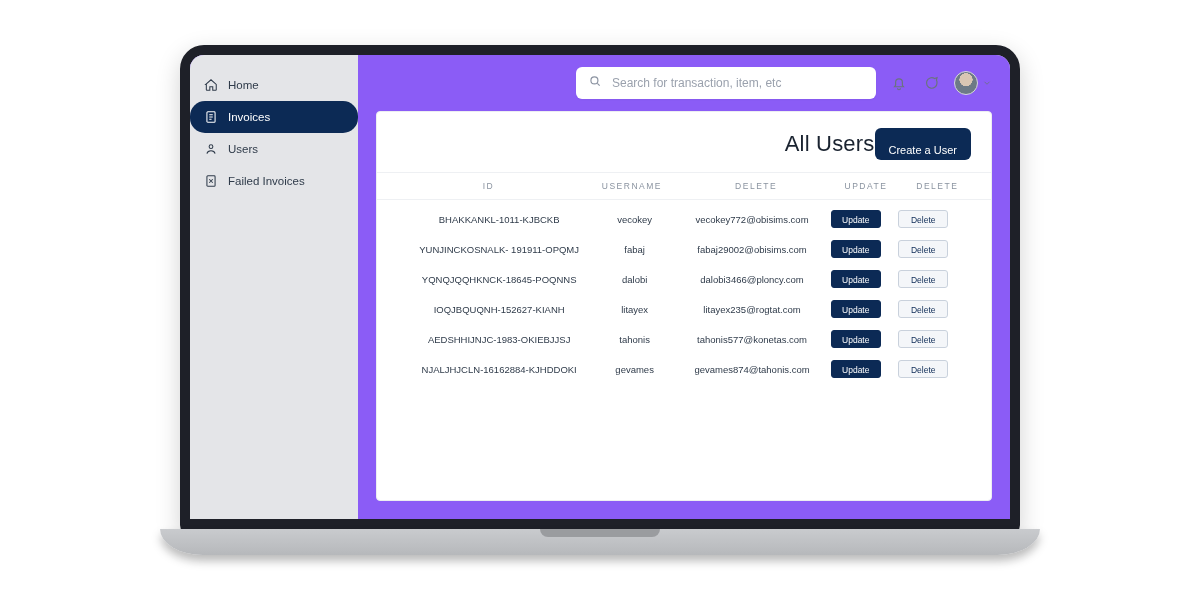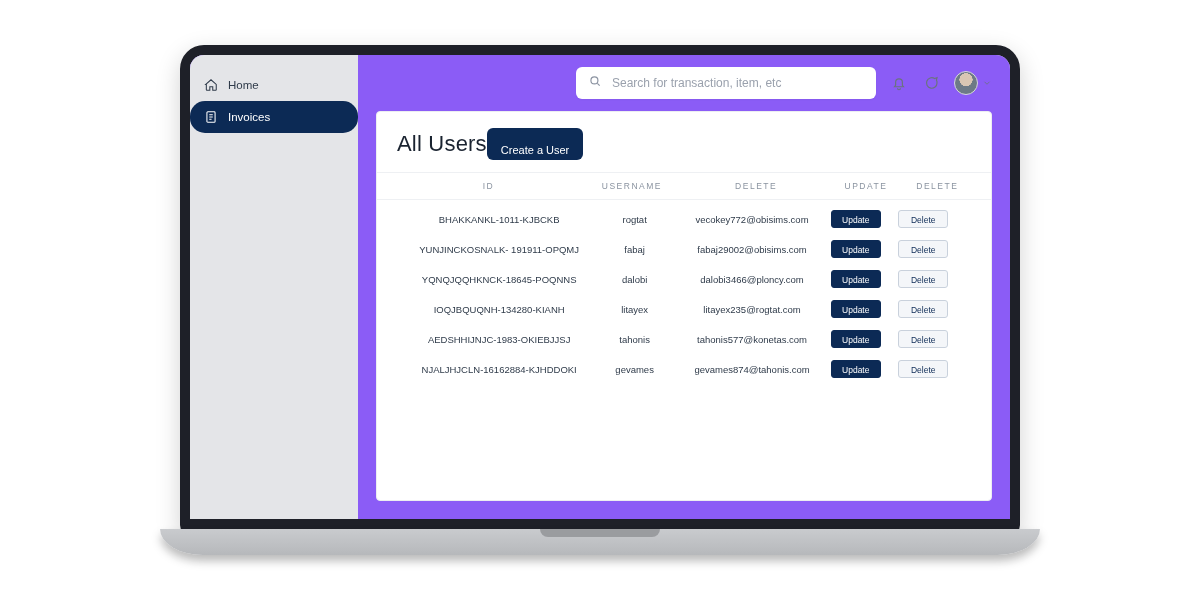--- a/index.html
+++ b/index.html
@@ -122,22 +122,23 @@
     border: 1px solid #eceef1;
     flex: 1;
     min-height: 0;
     display: flex;
     flex-direction: column;
     overflow: hidden;
   }
   .card-head {
     display: flex;
     align-items: center;
-    justify-content: flex-start;
+    justify-content: flex-end;
     padding: 16px 20px 12px 20px;
+    margin-left: 8px;
   }
   .card-title {
     font-size: 22px;
     font-weight: 500;
     color: #1a2330;
     letter-spacing: 0.2px;
   }
   .create-btn {
     background: #0c2a55;
     color: #fff;
@@ -217,20 +218,38 @@
             <span>Home</span>
           </div>
           <div class="side-item active">
             <span class="icon">
               <svg viewBox="0 0 24 24" fill="none">
                   <rect x="5" y="3" width="14" height="18" rx="1.5" stroke="#2f3b4a" stroke-width="1.8"></rect>
                   <path d="M9 8h6M9 12h6M9 16h4" stroke="#2f3b4a" stroke-width="1.8"></path>
                 </svg>
             </span>
             <span>Invoices</span>
+          </div>
+          <div class="side-item">
+            <span class="icon">
+              <svg viewBox="0 0 24 24" fill="none">
+                  <circle cx="12" cy="8" r="3.2" stroke="#2f3b4a" stroke-width="1.8"></circle>
+                  <path d="M5 20c1-4 5-5 7-5s6 1 7 5" stroke="#2f3b4a" stroke-width="1.8"></path>
+                </svg>
+            </span>
+            <span>Users</span>
+          </div>
+          <div class="side-item">
+            <span class="icon">
+              <svg viewBox="0 0 24 24" fill="none">
+                  <rect x="5" y="3" width="14" height="18" rx="1.5" stroke="#2f3b4a" stroke-width="1.8"></rect>
+                  <path d="M9 9l6 6M15 9l-6 6" stroke="#2f3b4a" stroke-width="1.8"></path>
+                </svg>
+            </span>
+            <span>Failed Invoices</span>
           </div>
         </aside>
 
         <main class="main">
           <div class="topbar">
             <div class="spacer-flex"></div>
             <div class="search">
               <span>
                 <svg viewBox="0 0 24 24" fill="none">
                     <circle cx="11" cy="11" r="6" stroke="#8b93a1" stroke-width="2"></circle>
@@ -270,41 +289,41 @@
               <div class="th">ID</div>
               <div class="th">USERNAME</div>
               <div class="th">DELETE</div>
               <div class="th">UPDATE</div>
               <div class="th">DELETE</div>
             </div>
 
             <div class="tbody" id="tbody">
                 <div class="trow">
                   <div class="td">BHAKKANKL-1011-KJBCKB</div>
-                  <div class="td">rogtat</div>
+                  <div class="td">vecokey</div>
                   <div class="td">vecokey772@obisims.com</div>
                   <div class="td cell-btn"><span class="btn-sm btn-update">Update</span></div>
                   <div class="td cell-btn"><span class="btn-sm btn-delete">Delete</span></div>
                 </div>
                 <div class="trow">
                   <div class="td">YUNJINCKOSNALK- 191911-OPQMJ</div>
                   <div class="td">fabaj</div>
                   <div class="td">fabaj29002@obisims.com</div>
                   <div class="td cell-btn"><span class="btn-sm btn-update">Update</span></div>
                   <div class="td cell-btn"><span class="btn-sm btn-delete">Delete</span></div>
                 </div>
                 <div class="trow">
                   <div class="td">YQNQJQQHKNCK-18645-POQNNS</div>
                   <div class="td">dalobi</div>
                   <div class="td">dalobi3466@ploncy.com</div>
                   <div class="td cell-btn"><span class="btn-sm btn-update">Update</span></div>
                   <div class="td cell-btn"><span class="btn-sm btn-delete">Delete</span></div>
                 </div>
                 <div class="trow">
-                  <div class="td">IOQJBQUQNH-134280-KIANH</div>
+                  <div class="td">IOQJBQUQNH-152627-KIANH</div>
                   <div class="td">litayex</div>
                   <div class="td">litayex235@rogtat.com</div>
                   <div class="td cell-btn"><span class="btn-sm btn-update">Update</span></div>
                   <div class="td cell-btn"><span class="btn-sm btn-delete">Delete</span></div>
                 </div>
                 <div class="trow">
                   <div class="td">AEDSHHIJNJC-1983-OKIEBJJSJ</div>
                   <div class="td">tahonis</div>
                   <div class="td">tahonis577@konetas.com</div>
                   <div class="td cell-btn"><span class="btn-sm btn-update">Update</span></div>

